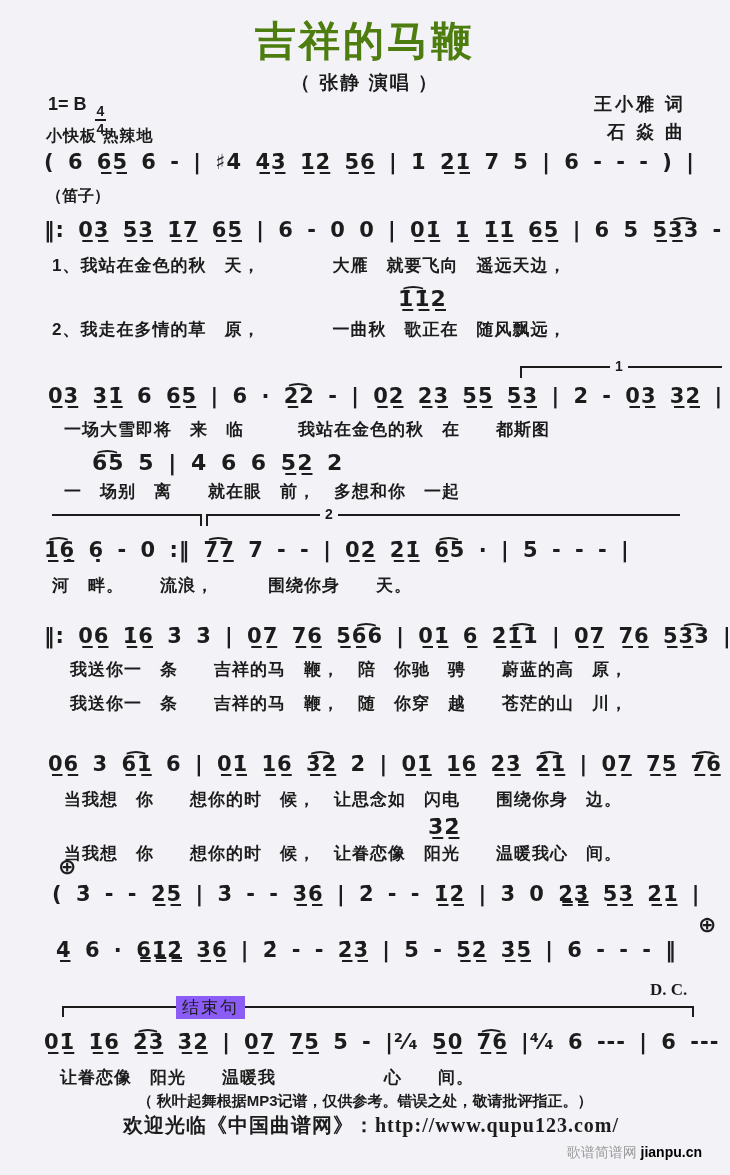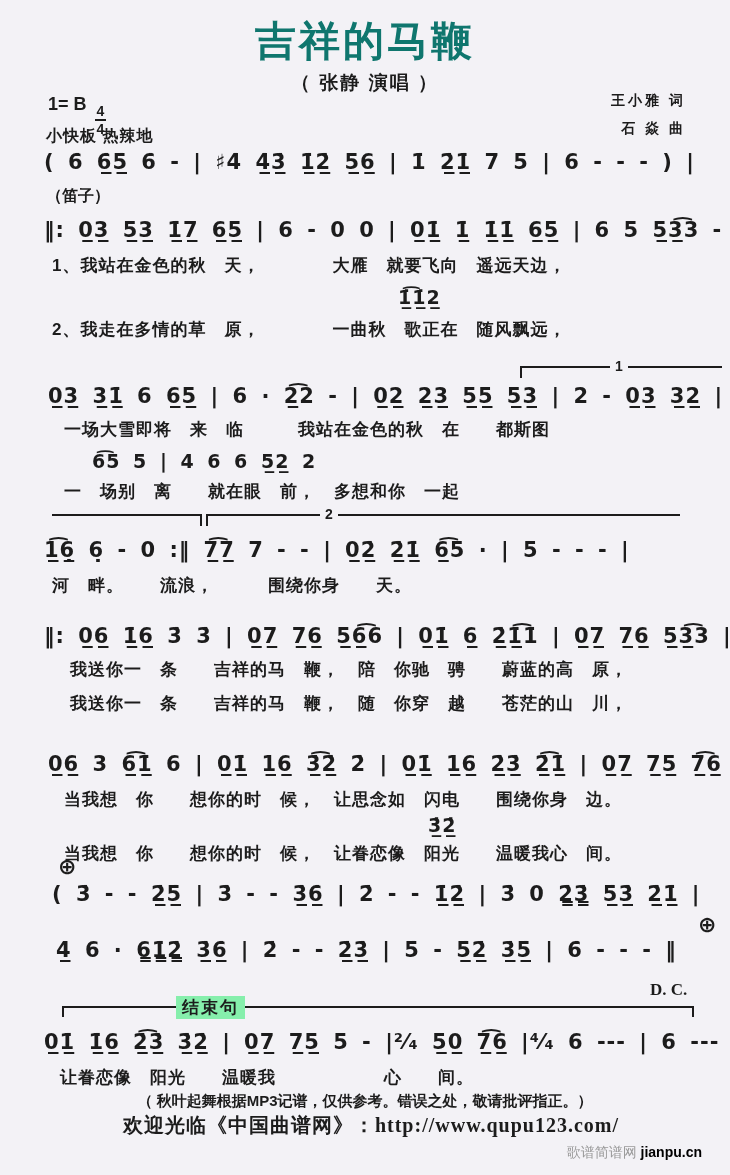--- a/index.html
+++ b/index.html
@@ -4,47 +4,47 @@
 <style>
   html,body{margin:0;padding:0;background:#e8e8ec;}
   #page{
     position:relative;width:730px;height:1175px;margin:0 auto;
     background:#f3f2f6;color:#1c1c1c;overflow:hidden;
     font-family:"Liberation Sans","DejaVu Sans",sans-serif;
   }
   .abs{position:absolute;white-space:nowrap;}
   .title{
     width:730px;text-align:center;font-size:41px;font-weight:bold;
-    color:#0f766e;letter-spacing:3px;
+    color:#4d7c0f;letter-spacing:3px;
   }
   .subtitle{width:730px;text-align:center;font-size:19px;font-weight:bold;letter-spacing:2px;}
   .meta{font-size:18px;font-weight:bold;}
   .tempo{font-size:16px;font-weight:bold;letter-spacing:1px;}
-  .credit{font-size:14px;font-weight:bold;text-align:right;letter-spacing:3px;}
+  .credit{font-size:18px;font-weight:bold;text-align:right;letter-spacing:3px;}
   .tsig{display:inline-flex;flex-direction:column;align-items:center;vertical-align:-6px;margin-left:8px;line-height:1;}
   .tsig .num{font-size:14px;font-weight:bold;padding:0 2px;}
   .tsig .num.top{border-bottom:2px solid #1c1c1c;padding-bottom:1px;margin-bottom:1px;}
   .notation{
     font-size:21px;font-weight:bold;letter-spacing:1px;word-spacing:5px;
     font-family:"DejaVu Sans","Liberation Sans",sans-serif;
   }
-  .notation.small{font-size:19px;}
+  .notation.small{font-size:22px;}
   .lyric{font-size:17px;font-weight:bold;letter-spacing:1px;}
   .instr{font-size:16px;font-weight:bold;}
   .volta{height:10px;border-top:2px solid #1c1c1c;}
   .volta.tick-left{border-left:2px solid #1c1c1c;}
   .volta.tick-right{border-right:2px solid #1c1c1c;}
   .volta-num{
     position:absolute;top:-11px;background:#f3f2f6;padding:0 5px;
     font-size:14px;font-weight:bold;line-height:1.4;
   }
   .endbracket{height:9px;border-top:2px solid #1c1c1c;border-left:2px solid #1c1c1c;border-right:2px solid #1c1c1c;}
   .section-label{
-    position:absolute;top:-12px;background:#86efac;padding:0 6px;
-    font-size:17px;font-weight:bold;letter-spacing:2px;
+    position:absolute;top:-12px;background:#8b5cf6;padding:0 6px;
+    font-size:17px;font-weight:normal;letter-spacing:2px;
   }
   .coda{font-size:22px;font-weight:bold;}
   .dc{font-size:17px;font-weight:bold;font-family:"Liberation Serif","DejaVu Serif",serif;}
   .footnote{width:730px;text-align:center;font-size:15px;font-weight:bold;}
   .sitefoot{width:730px;text-align:center;font-size:20px;font-weight:bold;letter-spacing:1px;
     font-family:"Liberation Serif","DejaVu Serif",serif;}
   .wm{font-size:14px;}
   .wm .g{color:#9a9a9a;}
   .wm .r{color:#000000;font-weight:bold;}
 </style>

